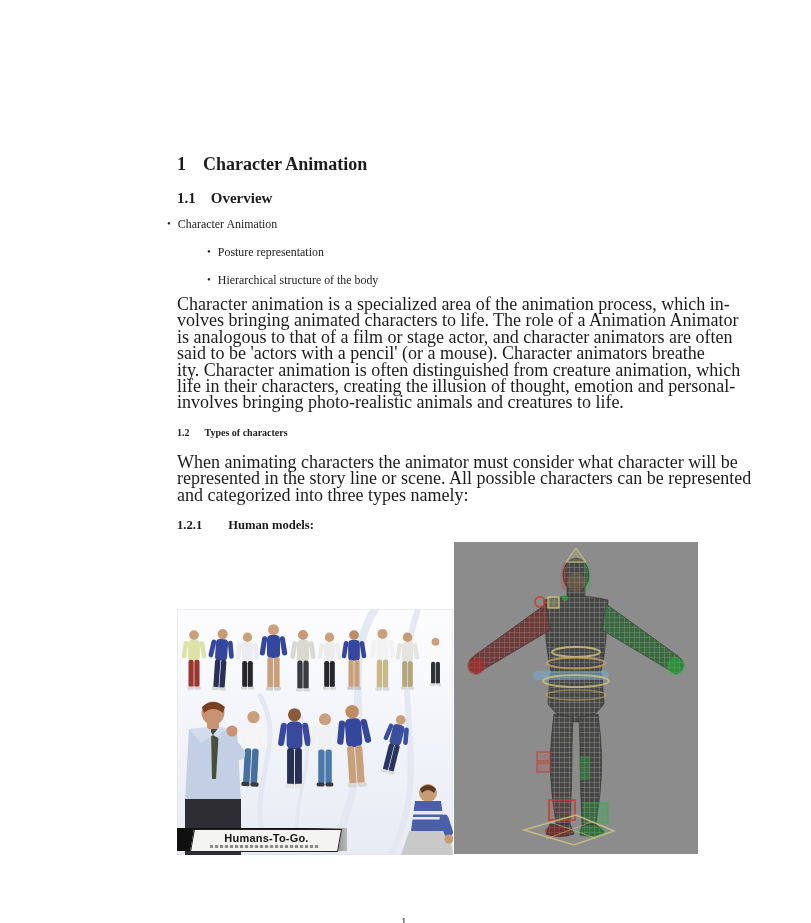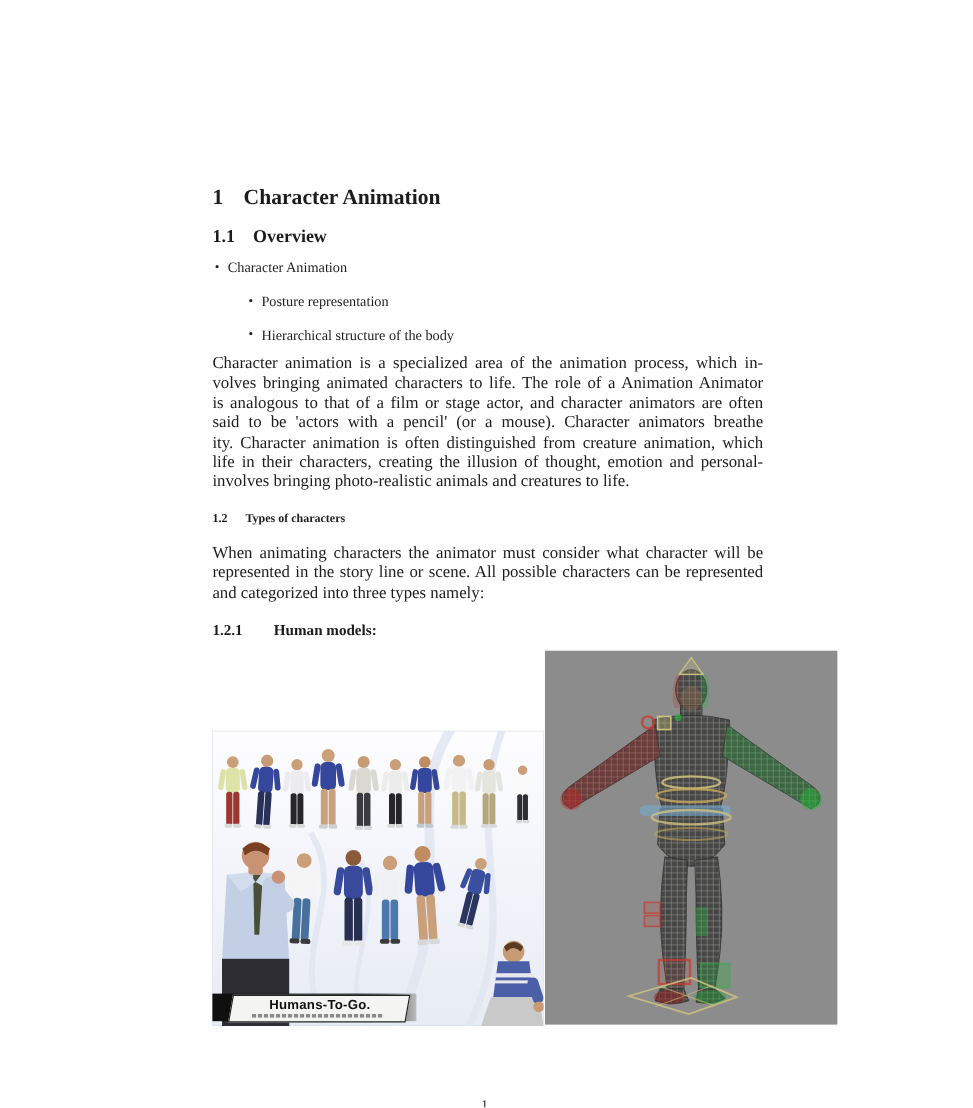--- a/index.html
+++ b/index.html
@@ -11,28 +11,28 @@
   .abs{position:absolute;}
   h1,h2,h3{margin:0;font-weight:bold;line-height:1;}
   .h1{left:177px;top:155px;font-size:18px;}
   .h1 .htitle{margin-left:17px;}
   .h2a{left:177px;top:191px;font-size:15px;}
   .h2b{left:177px;top:428px;font-size:10px;}
   .h2a .htitle,.h2b .htitle{margin-left:15px;}
   .h3{left:177px;top:519px;font-size:12.6px;}
   .h3 .htitle{margin-left:26px;}
 
-  .body-text{font-size:14px;line-height:16.4px;}
+  .body-text{font-size:18px;line-height:16.4px;}
   .para{left:177px;width:459px;}
   .p1{top:296px;}
   .p2{top:454px;}
   .pline{text-align:justify;text-align-last:justify;white-space:nowrap;}
   .pline.last{text-align-last:left;}
 
-  .li1{left:179px;top:218px;}
+  .li1{left:167px;top:218px;}
   .li2a{left:207px;top:246px;}
   .li2b{left:207px;top:274px;}
   .bullet-item{font-size:11.9px;line-height:1;}
   .bullet-item .dot{display:inline-block;margin-right:7px;font-size:11px;vertical-align:1px;}
 
   
   .fig-left{left:177px;top:609px;width:276px;height:246px;}
   .fig-right{left:454px;top:542px;width:244px;height:312px;}
   .fig-left svg,.fig-right svg{display:block;}
 

